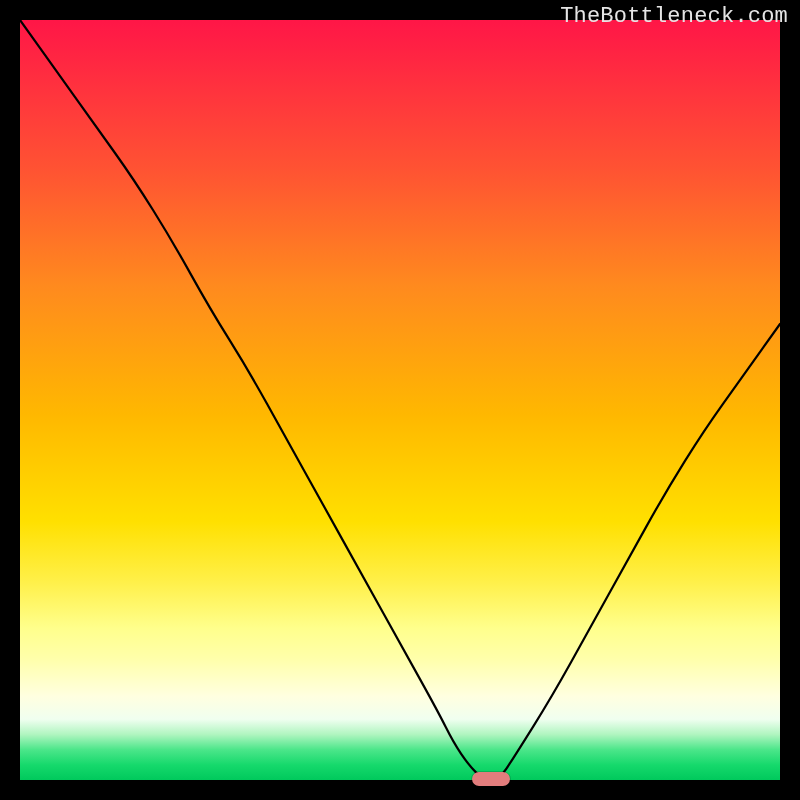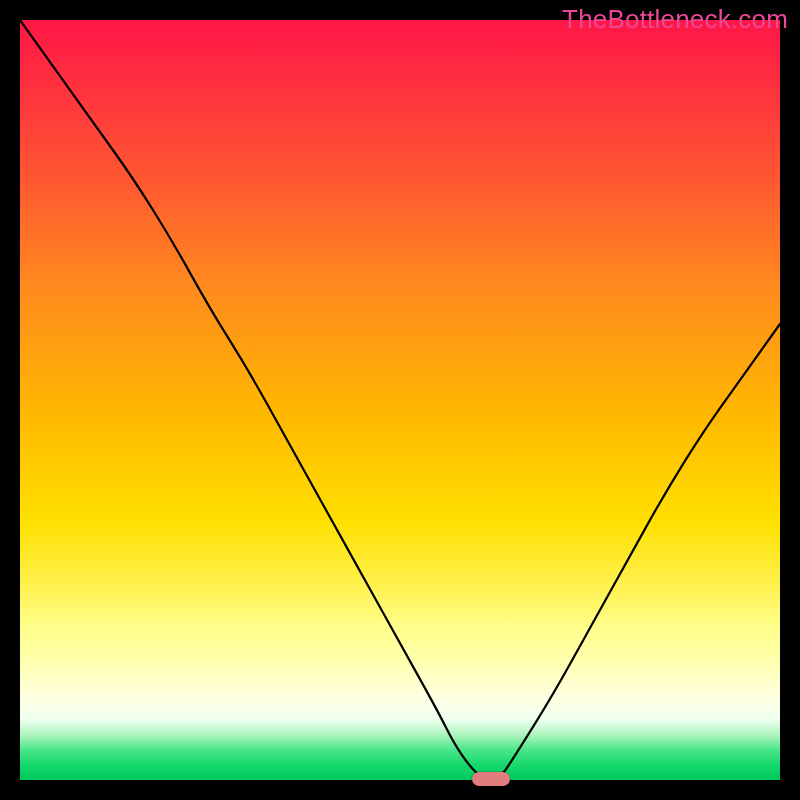--- a/index.html
+++ b/index.html
@@ -61,24 +61,24 @@
     width: 38px;
     height: 14px;
     border-radius: 7px;
     background: #e27d7d;
     outline: 1px solid rgba(0,0,0,0.15);
   }
   .attribution {
     position: absolute;
     top: 4px;
     right: 12px;
-    font-family: Liberation Sans, sans-serif;
-    font-size: 26px;
+    font-family: Liberation Mono, monospace;
+    font-size: 22px;
     font-weight: 500;
-    color: #ec4899;
+    color: #e5e5e5;
     letter-spacing: 0.2px;
   }
 </style>
 </head>
 <body>
 
 <div class="container">
 
   <div class="plot-area">
 

